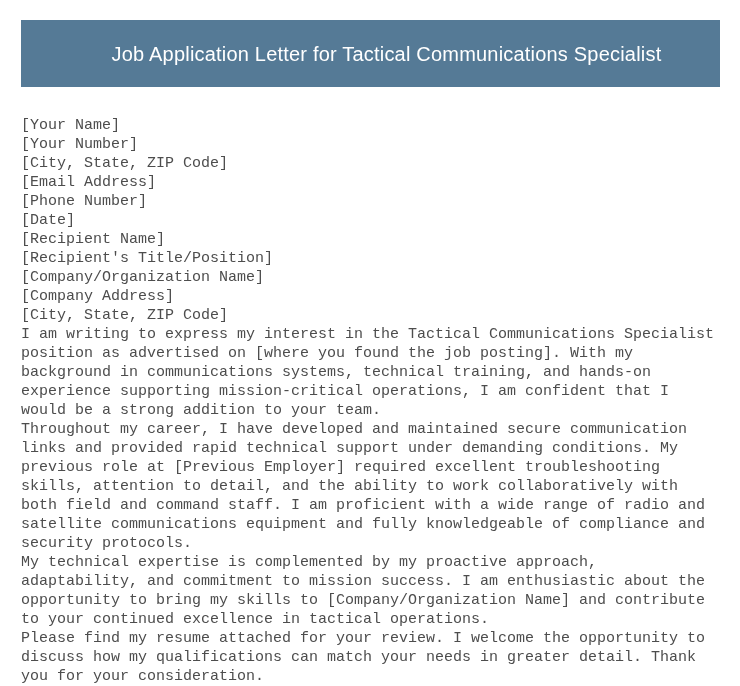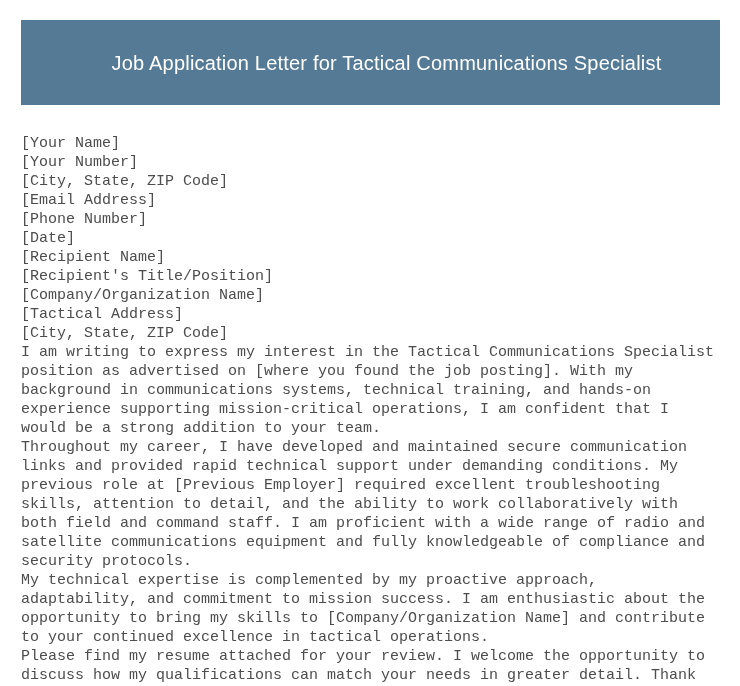--- a/index.html
+++ b/index.html
@@ -10,21 +10,21 @@
   }
   .page {
     position: relative;
     width: 740px;
     height: 686px;
     background: #ffffff;
     overflow: hidden;
   }
   .banner {
     margin: 20px 20px 0 21px;
-    height: 85px;
+    height: 67px;
     display: flex;
     align-items: center;
     justify-content: center;
     padding-left: 32px;
   }
   .banner h1 {
     margin: 0;
     font-size: 20px;
     font-weight: 500;
     letter-spacing: 0.2px;
@@ -53,21 +53,21 @@
   <div class="letter" style="color: rgb(77, 77, 77);">
       <p>[Your Name]</p>
       <p>[Your Number]</p>
       <p>[City, State, ZIP Code]</p>
       <p>[Email Address]</p>
       <p>[Phone Number]</p>
       <p>[Date]</p>
       <p>[Recipient Name]</p>
       <p>[Recipient's Title/Position]</p>
       <p>[Company/Organization Name]</p>
-      <p>[Tactical Address]</p>
+      <p>[Company Address]</p>
       <p>[City, State, ZIP Code]</p>
       <p>I am writing to express my interest in the Tactical Communications Specialist position as advertised on [where you found the job posting]. With my background in communications systems, technical training, and hands-on experience supporting mission-critical operations, I am confident that I would be a strong addition to your team.</p>
       <p>Throughout my career, I have developed and maintained secure communication links and provided rapid technical support under demanding conditions. My previous role at [Previous Employer] required excellent troubleshooting skills, attention to detail, and the ability to work collaboratively with both field and command staff. I am proficient with a wide range of radio and satellite communications equipment and fully knowledgeable of compliance and security protocols.</p>
       <p>My technical expertise is complemented by my proactive approach, adaptability, and commitment to mission success. I am enthusiastic about the opportunity to bring my skills to [Company/Organization Name] and contribute to your continued excellence in tactical operations.</p>
       <p>Please find my resume attached for your review. I welcome the opportunity to discuss how my qualifications can match your needs in greater detail. Thank you for your consideration.</p>
       <p>Sincerely,</p>
       <p>[Your Name]</p>
     </div>
 </div>
 

